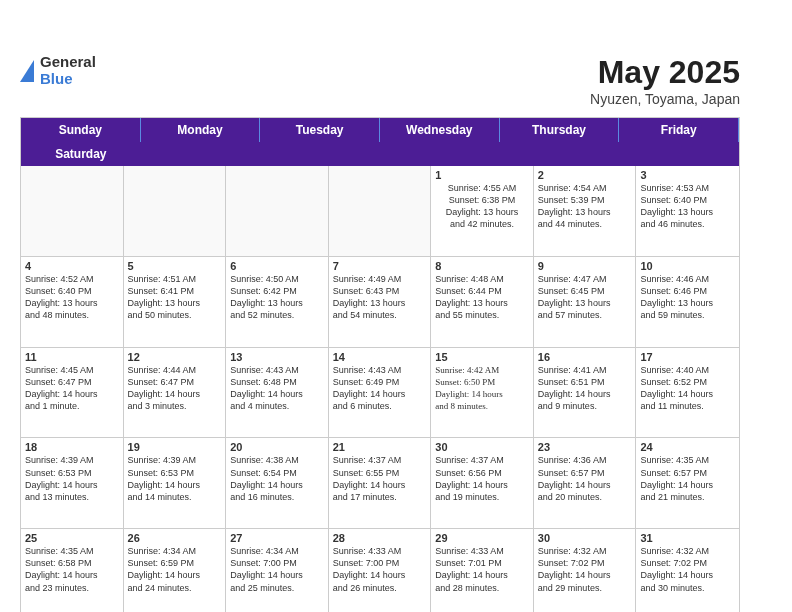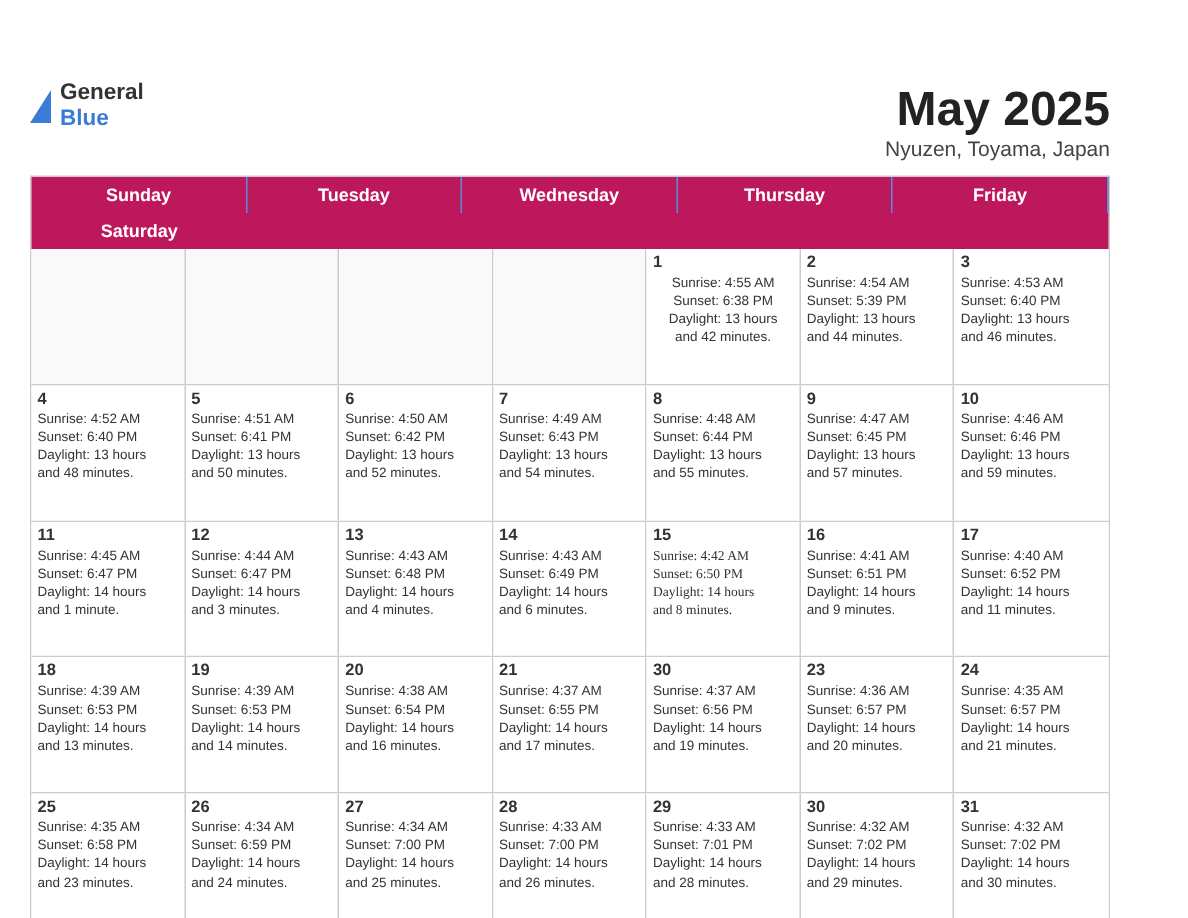--- a/index.html
+++ b/index.html
@@ -59,22 +59,22 @@
       color: #444;
     }
     .calendar {
       flex: 1;
       display: flex;
       flex-direction: column;
       border: 1px solid #ccc;
     }
     .cal-header {
       display: grid;
-      grid-template-columns: repeat(5, 1fr);
-      background: #be185d;
+      grid-template-columns: repeat(6, 1fr);
+      background: #4c1d95;
     }
     .cal-header-cell {
       color: #fff;
       font-size: 12px;
       font-weight: bold;
       text-align: center;
       padding: 5px 2px;
       border-right: 1px solid #5a8be0;
     }
     .cal-header-cell:last-child { border-right: none; }
@@ -141,20 +141,21 @@
     </div>
     <div class="title-area">
       <div class="main-title">May 2025</div>
       <div class="subtitle">Nyuzen, Toyama, Japan</div>
     </div>
   </div>
 
   <div class="calendar">
     <div class="cal-header">
     <div class="cal-header-cell">Sunday</div>
+        <div class="cal-header-cell">Monday</div>
         <div class="cal-header-cell">Tuesday</div>
         <div class="cal-header-cell">Wednesday</div>
         <div class="cal-header-cell">Thursday</div>
         <div class="cal-header-cell">Friday</div>
         <div class="cal-header-cell">Saturday</div>
       </div>
     <div class="cal-body">
     <div class="cal-row">
           <div class="cal-cell empty"></div>
           <div class="cal-cell empty"></div>

